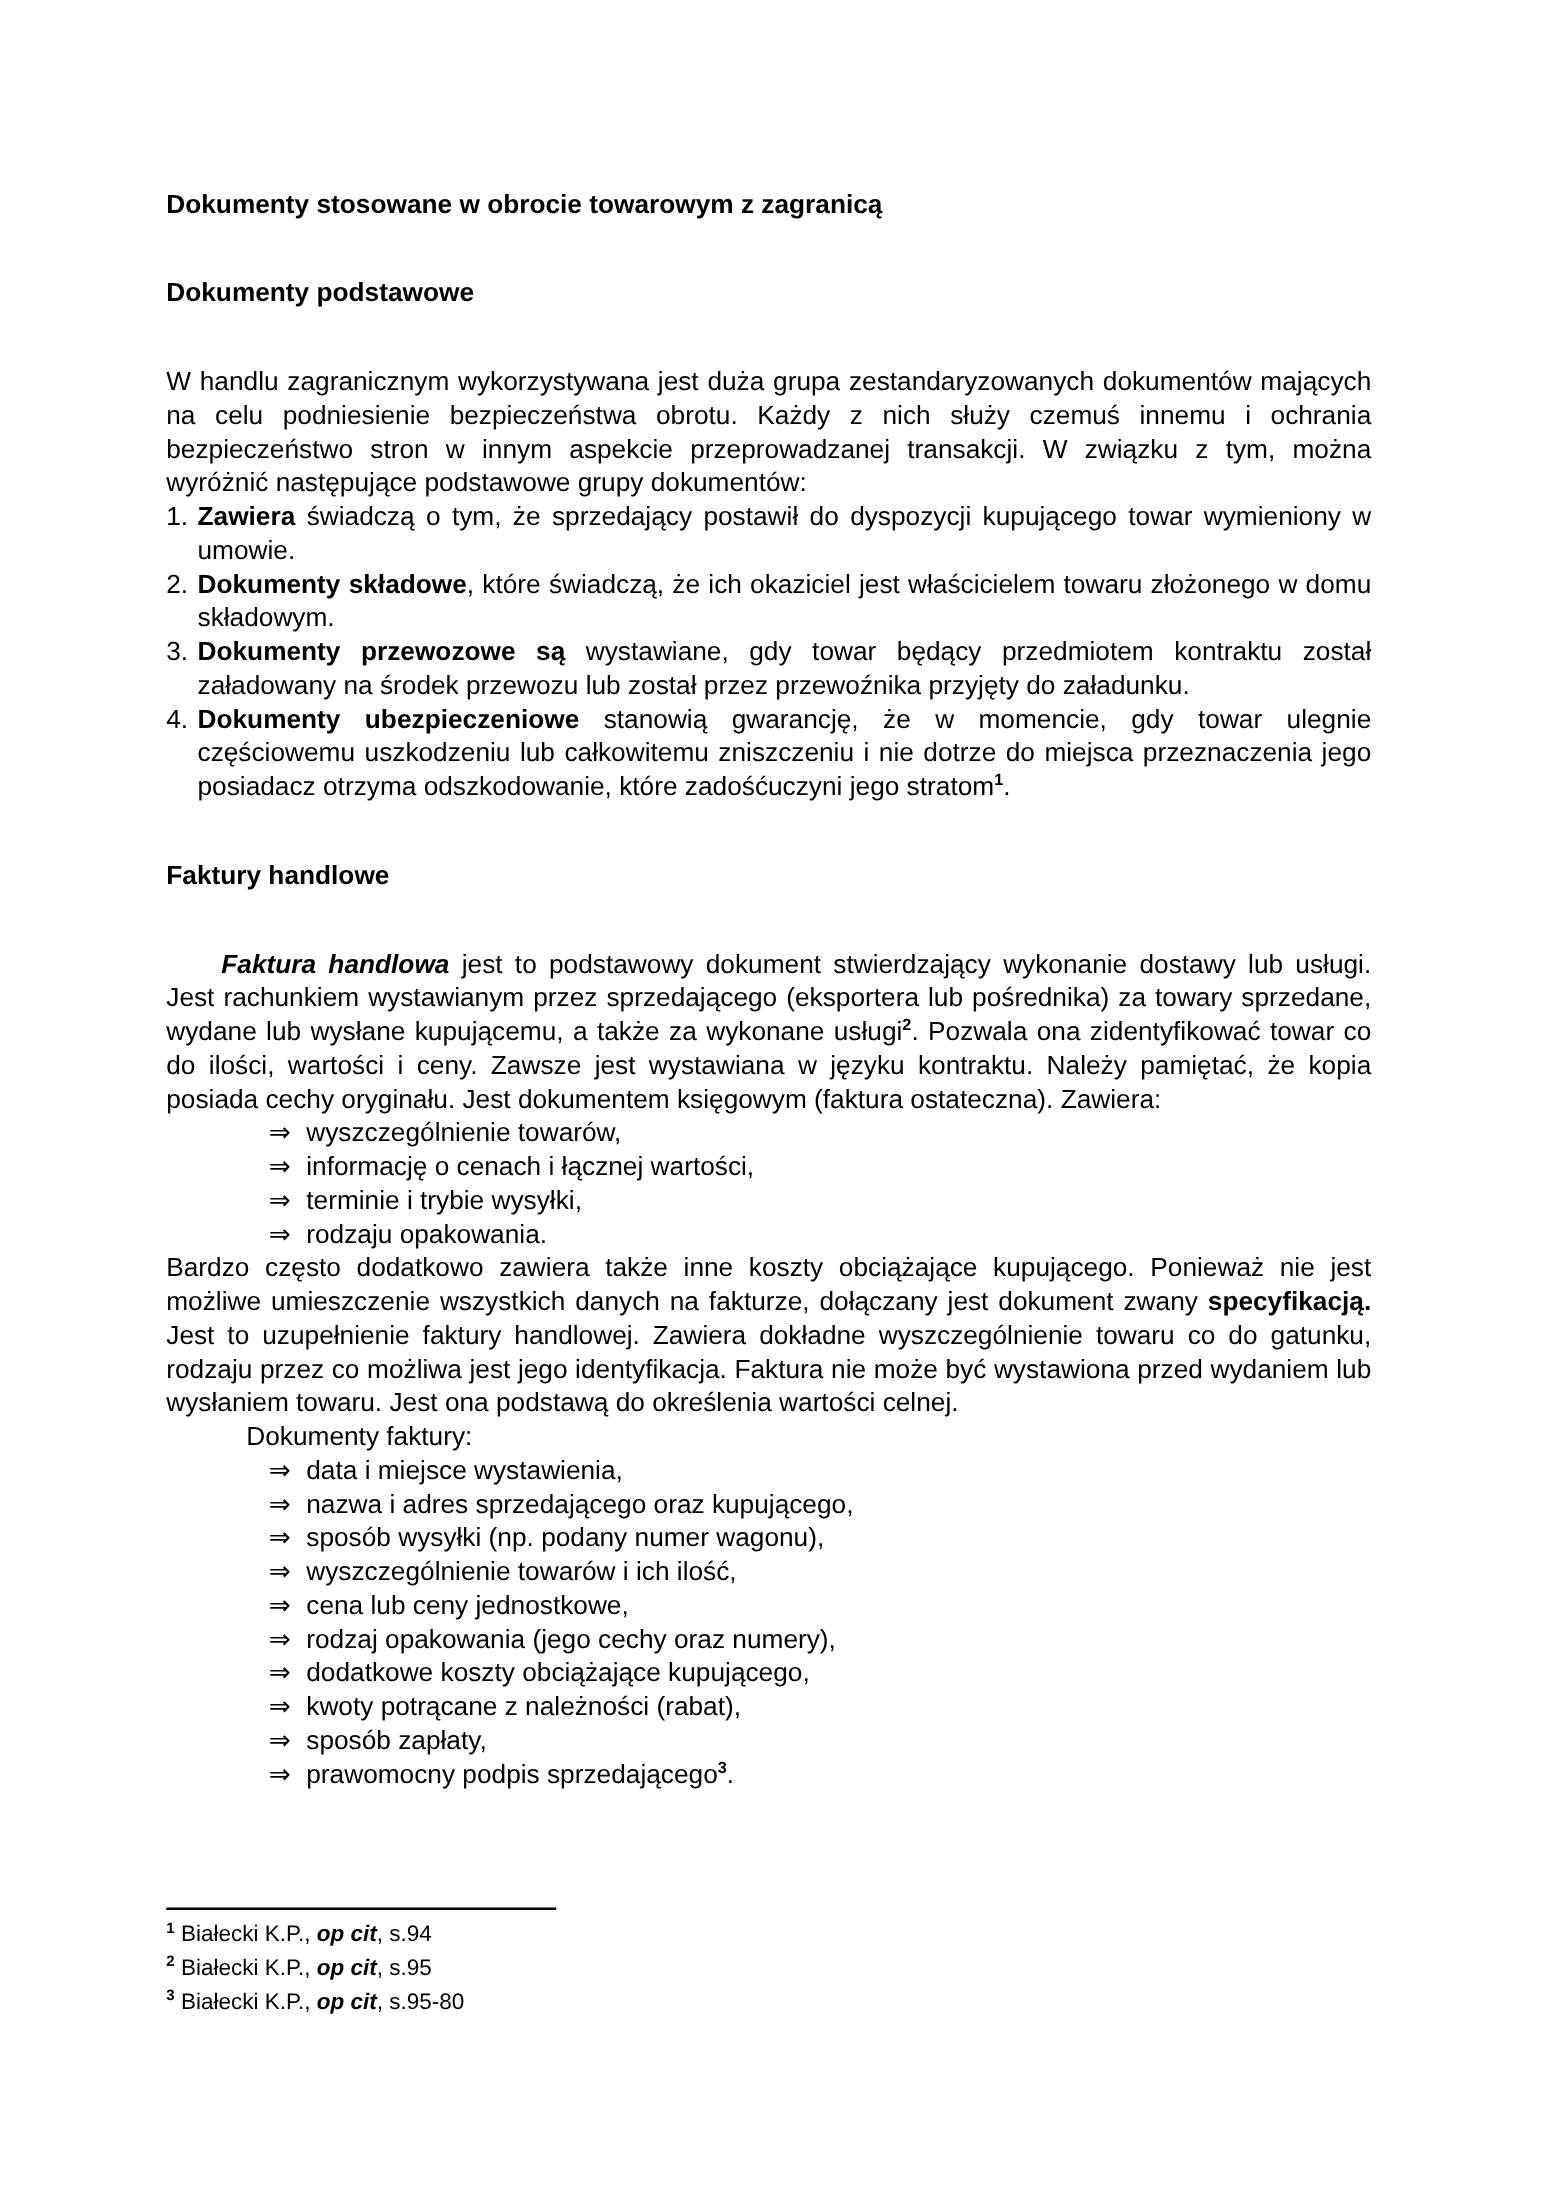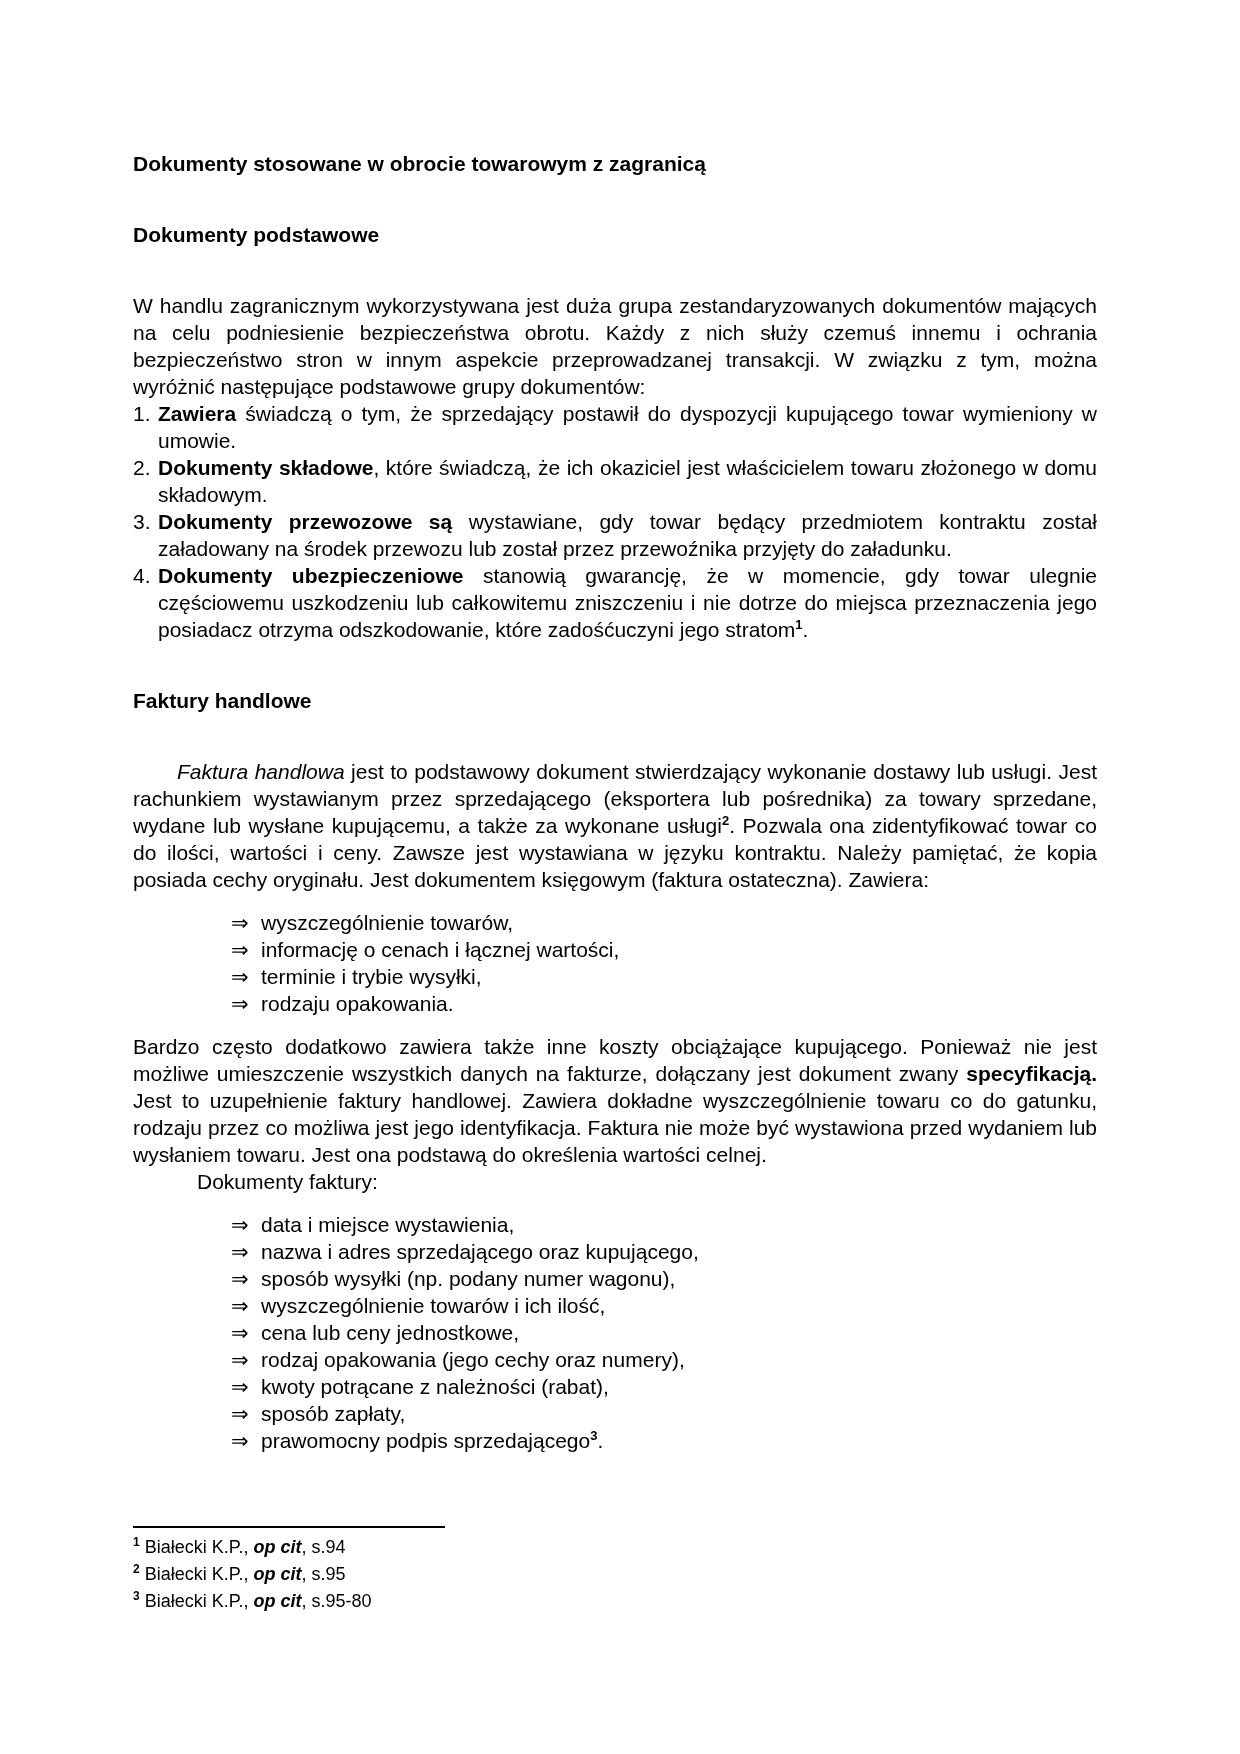--- a/index.html
+++ b/index.html
@@ -33,38 +33,38 @@
   .indent { text-indent: 44px; }
 
   ol.groups { list-style: none; margin: 0; padding: 0; }
   ol.groups li {
     position: relative;
     padding-left: 25px;
     text-align: justify;
   }
   ol.groups .num { position: absolute; left: 0; top: 0; }
 
-  ul.arrows { list-style: none; margin: 16px; padding: 0 0 0 82px; }
+  ul.arrows { list-style: none; margin: 0; padding: 0 0 0 82px; }
   ul.arrows li { text-align: left; }
   ul.arrows .arrow {
     display: inline-block;
     min-width: 21px;
     margin-right: 9px;
   }
 
   .elements-label { padding-left: 64px; }
 
   sup {
     font-size: 13px;
     line-height: 0;
     vertical-align: super;
     font-weight: bold;
   }
 
-  b.lead-bi { font-weight: normal; font-style: italic; }
+  b.lead-bi { font-weight: bold; font-style: italic; }
 
   .footnotes {
     position: absolute;
     left: 133px;
     top: 1526px;
     width: 560px;
     font-size: 18px;
     line-height: 27px;
   }
   .fn-sep {
@@ -120,20 +120,21 @@
 
   <p class="elements-label">Dokumenty faktury:</p>
 
   <ul class="arrows">
     <li><span class="arrow">⇒</span><span>data i miejsce wystawienia,</span></li>
     <li><span class="arrow">⇒</span><span>nazwa i adres sprzedającego oraz kupującego,</span></li>
     <li><span class="arrow">⇒</span><span>sposób wysyłki (np. podany numer wagonu),</span></li>
     <li><span class="arrow">⇒</span><span>wyszczególnienie towarów i ich ilość,</span></li>
     <li><span class="arrow">⇒</span><span>cena lub ceny jednostkowe,</span></li>
     <li><span class="arrow">⇒</span><span>rodzaj opakowania (jego cechy oraz numery),</span></li>
+    <li><span class="arrow">⇒</span><span>dodatkowe koszty obciążające kupującego,</span></li>
     <li><span class="arrow">⇒</span><span>kwoty potrącane z należności (rabat),</span></li>
     <li><span class="arrow">⇒</span><span>sposób zapłaty,</span></li>
     <li><span class="arrow">⇒</span><span>prawomocny podpis sprzedającego</span><sup>3</sup><span>.</span></li>
   </ul>
 
   <div class="footnotes">
     <div class="fn-sep"></div>
     <div class="fn"><sup>1</sup> <span>Białecki K.P., </span><span class="work">op cit</span><span>, s.94</span></div>
     <div class="fn"><sup>2</sup> <span>Białecki K.P., </span><span class="work">op cit</span><span>, s.95</span></div>
     <div class="fn"><sup>3</sup> <span>Białecki K.P., </span><span class="work">op cit</span><span>, s.95-80</span></div>

